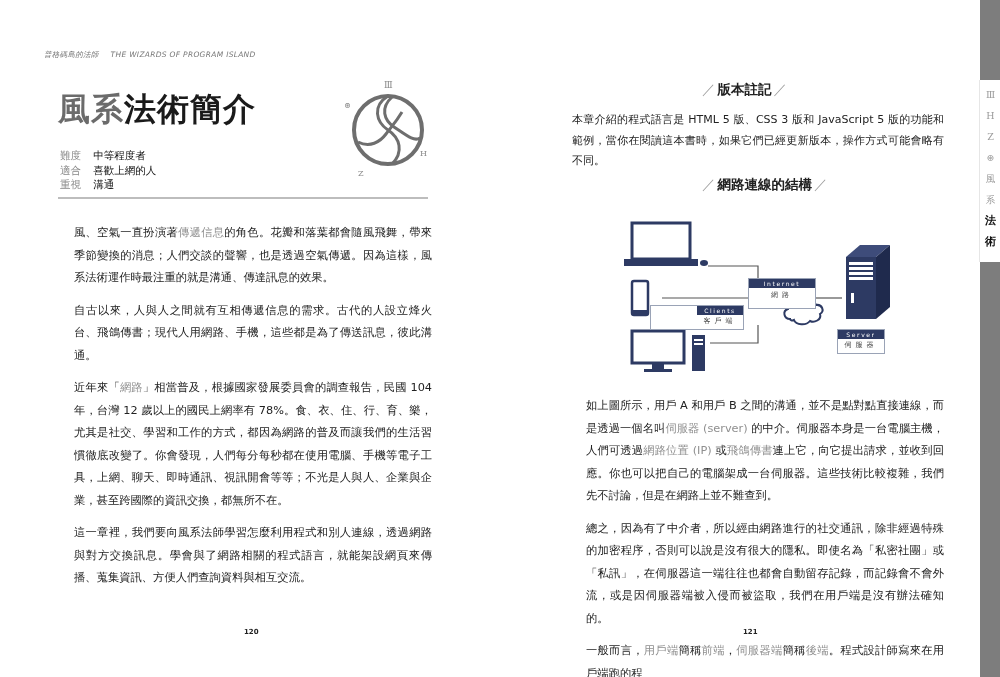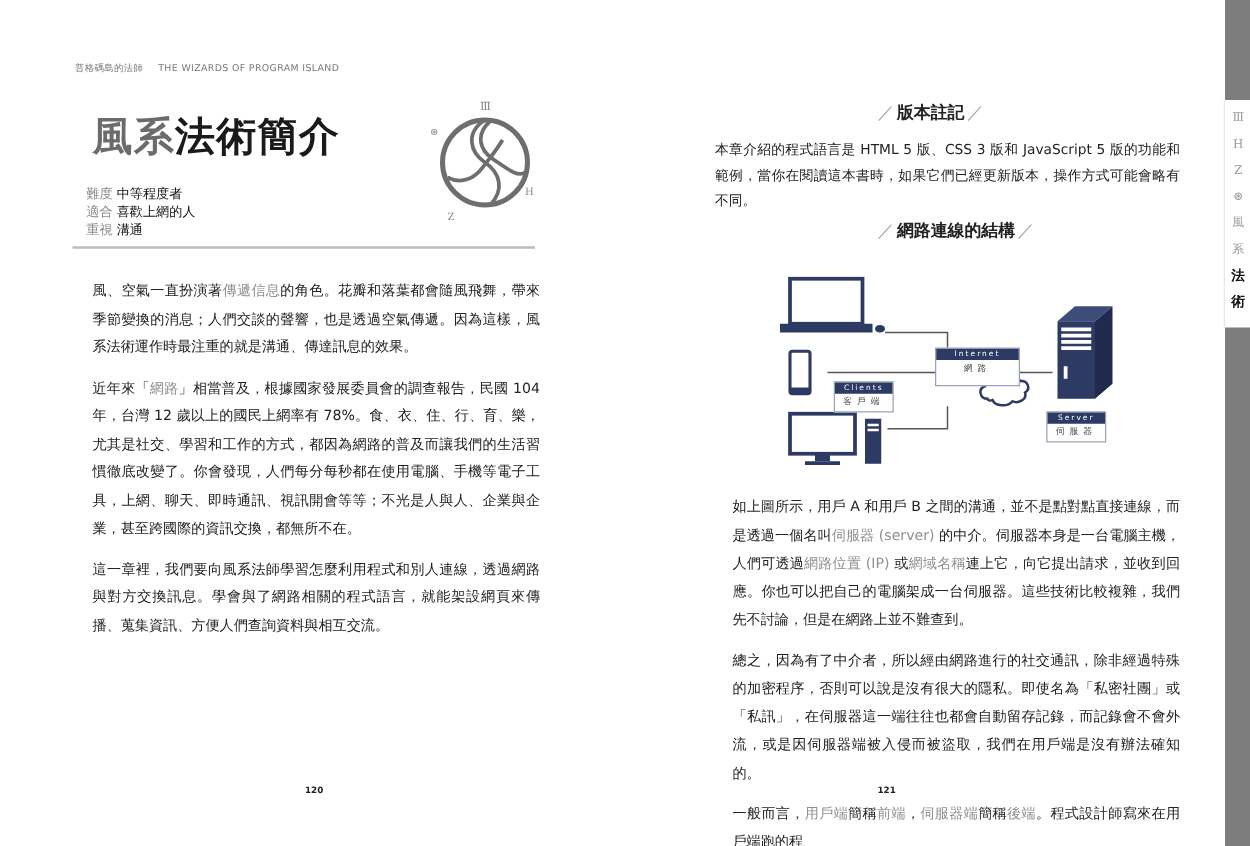--- a/index.html
+++ b/index.html
@@ -4,49 +4,50 @@
 <style>
   html, body { margin:0; padding:0; }
   body {
     width:1000px; height:677px; background:#ffffff; position:relative; overflow:hidden;
     font-family: "DejaVu Sans", sans-serif; color:#2a2a2a;
   }
   .page { position:absolute; top:0; height:677px; }
   .left-page { left:0; width:480px; }
 
   .running-head {
-    position:absolute; left:60px; top:50px; font-size:7.5px; color:#777; letter-spacing:0.3px;
+    position:absolute; left:44px; top:50px; font-size:7.5px; color:#777; letter-spacing:0.3px;
     white-space:nowrap;
+    font-style:italic;
   }
   .running-head span + span { margin-left:12px; }
 
   .chapter-title {
-    position:absolute; left:74px; top:88px; font-family:"DejaVu Serif", serif;
+    position:absolute; left:58px; top:88px; font-family:"DejaVu Serif", serif;
     font-size:32px; font-weight:bold; color:#1a1a1a; letter-spacing:1px; white-space:nowrap;
   }
   .chapter-title .light { color:#6b6b6b; }
 
   .meta { position:absolute; left:60px; top:148px; font-size:10.5px; line-height:14.5px; }
   .meta-row { white-space:nowrap; }
-  .meta-key { color:#888; display:inline-block; width:30px;text-align:right; }
+  .meta-key { color:#888; display:inline-block; width:30px; }
   .meta-val { color:#111; font-weight:normal; }
 
   .emblem { position:absolute; left:332px; top:72px; width:108px; height:108px; }
 
   .title-rule { position:absolute; left:58px; top:197px; width:370px; height:2px; background:#bdbdbd; }
 
   .body-text { position:absolute; font-size:11.3px; line-height:22.5px; color:#222; text-align:justify; }
   .body-text p { margin:0 0 10px 14px; }
   .hl { color:#8f8f8f; }
 
   .left-body { left:60px; top:222px; width:372px; }
 
   .page-num { position:absolute; top:628px; font-size:7px; color:#222; font-weight:bold; }
   .pn-left { left:244px; }
-  .pn-right { left:702px; }
+  .pn-right { left:743px; }
 
   .section-head {
     position:absolute; font-size:13.5px; font-weight:bold; color:#222; text-align:center; white-space:nowrap;
   }
   .section-head .slash { color:#999; font-weight:normal; margin:0 2px; }
   .sh1 { left:700px; top:81px;text-align:right; }
   .sh2 { left:700px; top:176px;text-align:right; }
 
   .version-text { left:572px; top:110px; width:372px; font-size:11px; line-height:20.5px; }
 
@@ -97,20 +98,21 @@
     <text x="52" y="16" font-size="9" fill="#888" font-family="DejaVu Serif, serif">Ⅲ</text>
     <text x="12" y="36" font-size="8" fill="#888" font-family="DejaVu Serif, serif">⊛</text>
     <text x="88" y="84" font-size="8" fill="#888" font-family="DejaVu Serif, serif">H</text>
     <text x="26" y="104" font-size="8" fill="#888" font-family="DejaVu Serif, serif">Z</text>
   </svg>
 
   <div class="title-rule"></div>
 
   <div class="body-text left-body">
     <p><span>風、空氣一直扮演著</span><span class="hl">傳遞信息</span><span>的角色。花瓣和落葉都會隨風飛舞，帶來季節變換的消息；人們交談的聲響，也是透過空氣傳遞。因為這樣，風系法術運作時最注重的就是溝通、傳達訊息的效果。</span></p>
+    <p><span>自古以來，人與人之間就有互相傳遞信息的需求。古代的人設立烽火台、飛鴿傳書；現代人用網路、手機，這些都是為了傳送訊息，彼此溝通。</span></p>
     <p><span>近年來「</span><span class="hl">網路</span><span>」相當普及，根據國家發展委員會的調查報告，民國 104 年，台灣 12 歲以上的國民上網率有 78%。食、衣、住、行、育、樂，尤其是社交、學習和工作的方式，都因為網路的普及而讓我們的生活習慣徹底改變了。你會發現，人們每分每秒都在使用電腦、手機等電子工具，上網、聊天、即時通訊、視訊開會等等；不光是人與人、企業與企業，甚至跨國際的資訊交換，都無所不在。</span></p>
     <p><span>這一章裡，我們要向風系法師學習怎麼利用程式和別人連線，透過網路與對方交換訊息。學會與了網路相關的程式語言，就能架設網頁來傳播、蒐集資訊、方便人們查詢資料與相互交流。</span></p>
   </div>
 
   <div class="page-num pn-left">120</div>
 </div>
 
 <div class="section-head sh1">
   <span class="slash">／</span><span>版本註記</span><span class="slash">／</span>
 </div>
@@ -160,32 +162,32 @@
       <rect x="229" y="52" width="24" height="3" fill="#fff"></rect>
       <rect x="229" y="57" width="24" height="3" fill="#fff"></rect>
       <rect x="229" y="62" width="24" height="3" fill="#fff"></rect>
       <rect x="231" y="78" width="3" height="10" fill="#fff"></rect>
     </g>
   </svg>
   <div class="dlabel" style="left:128px;top:63px;width:66px;height:29px;">
     <div class="en">Internet</div>
     <div class="zh">網路</div>
   </div>
-  <div class="dlabel" style="left:47px;top:90px;width:46px;height:23px;">
+  <div class="dlabel" style="left:30px;top:90px;width:46px;height:23px;padding-left:46px;">
     <div class="en">Clients</div>
     <div class="zh" style="line-height:12px;">客戶端</div>
   </div>
   <div class="dlabel" style="left:217px;top:114px;width:46px;height:23px;">
     <div class="en">Server</div>
     <div class="zh" style="line-height:12px;">伺服器</div>
   </div>
 </div>
 
 <div class="body-text right-body">
-  <p><span>如上圖所示，用戶 A 和用戶 B 之間的溝通，並不是點對點直接連線，而是透過一個名叫</span><span class="hl">伺服器 (server)</span><span> 的中介。伺服器本身是一台電腦主機，人們可透過</span><span class="hl">網路位置 (IP)</span><span> 或</span><span class="hl">網域名稱</span><span>連上它，向它提出請求，並收到回應。你也可以把自己的電腦架成一台伺服器。這些技術比較複雜，我們先不討論，但是在網路上並不難查到。</span></p>
+  <p><span>如上圖所示，用戶 A 和用戶 B 之間的溝通，並不是點對點直接連線，而是透過一個名叫</span><span class="hl">伺服器 (server)</span><span> 的中介。伺服器本身是一台電腦主機，人們可透過</span><span class="hl">網路位置 (IP)</span><span> 或</span><span class="hl">飛鴿傳書</span><span>連上它，向它提出請求，並收到回應。你也可以把自己的電腦架成一台伺服器。這些技術比較複雜，我們先不討論，但是在網路上並不難查到。</span></p>
   <p><span>總之，因為有了中介者，所以經由網路進行的社交通訊，除非經過特殊的加密程序，否則可以說是沒有很大的隱私。即使名為「私密社團」或「私訊」，在伺服器這一端往往也都會自動留存記錄，而記錄會不會外流，或是因伺服器端被入侵而被盜取，我們在用戶端是沒有辦法確知的。</span></p>
   <p><span>一般而言，</span><span class="hl">用戶端</span><span>簡稱</span><span class="hl">前端</span><span>，</span><span class="hl">伺服器端</span><span>簡稱</span><span class="hl">後端</span><span>。程式設計師寫來在用戶端跑的程</span></p>
 </div>
 
 <div class="page-num pn-right">121</div>
 
 <div class="tab-strip"></div>
 <div class="tab-white">
   <span class="tab-char" style="margin-top:4px">Ⅲ</span>
   <span class="tab-char">H</span>

